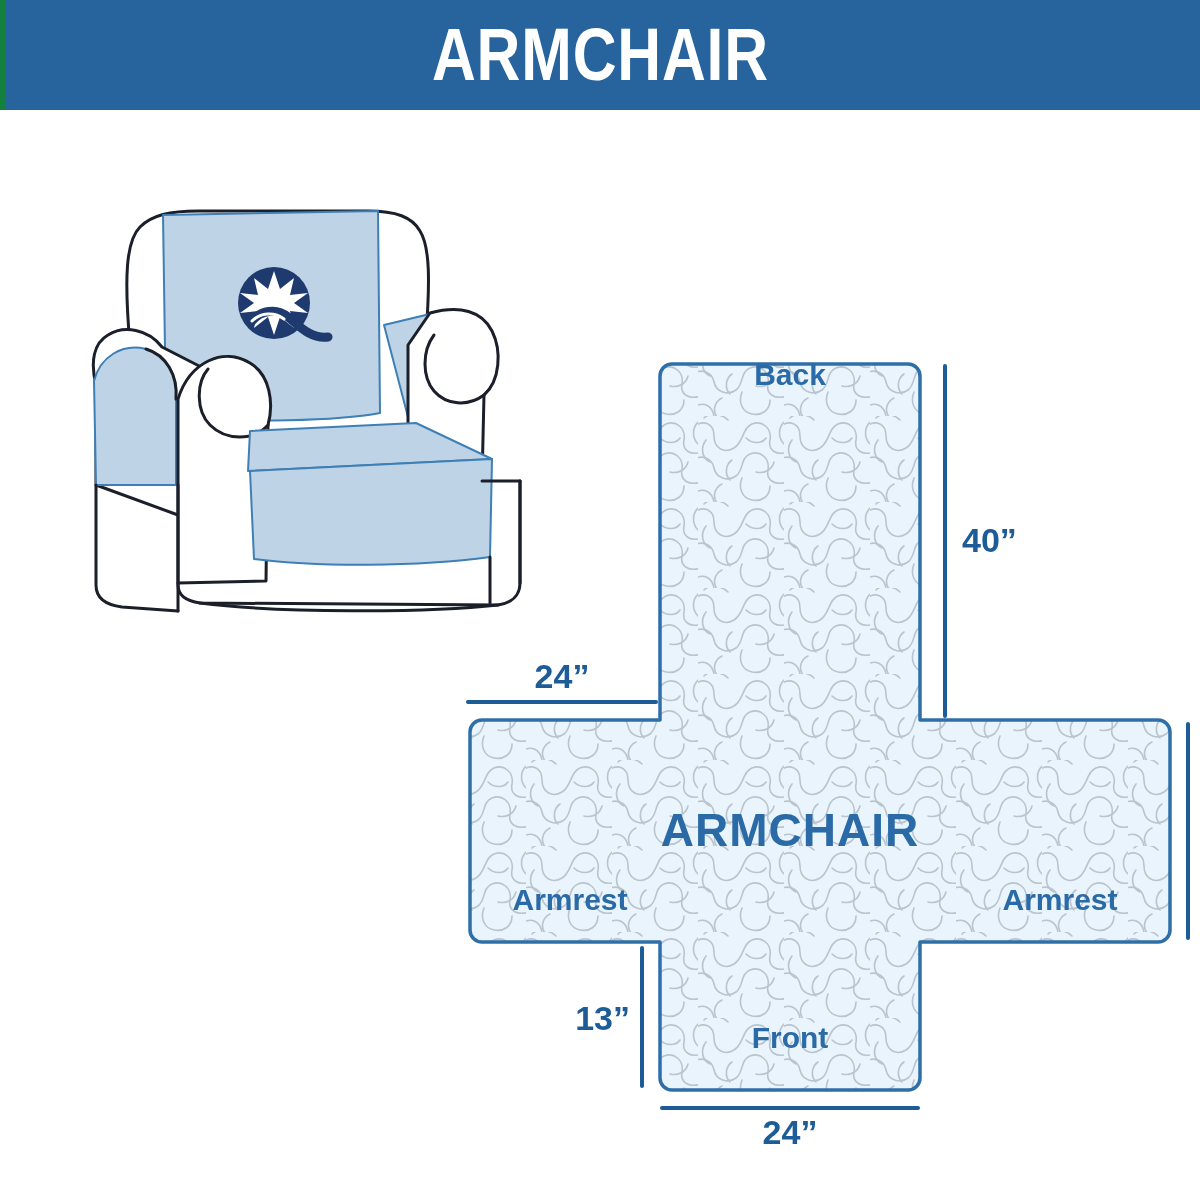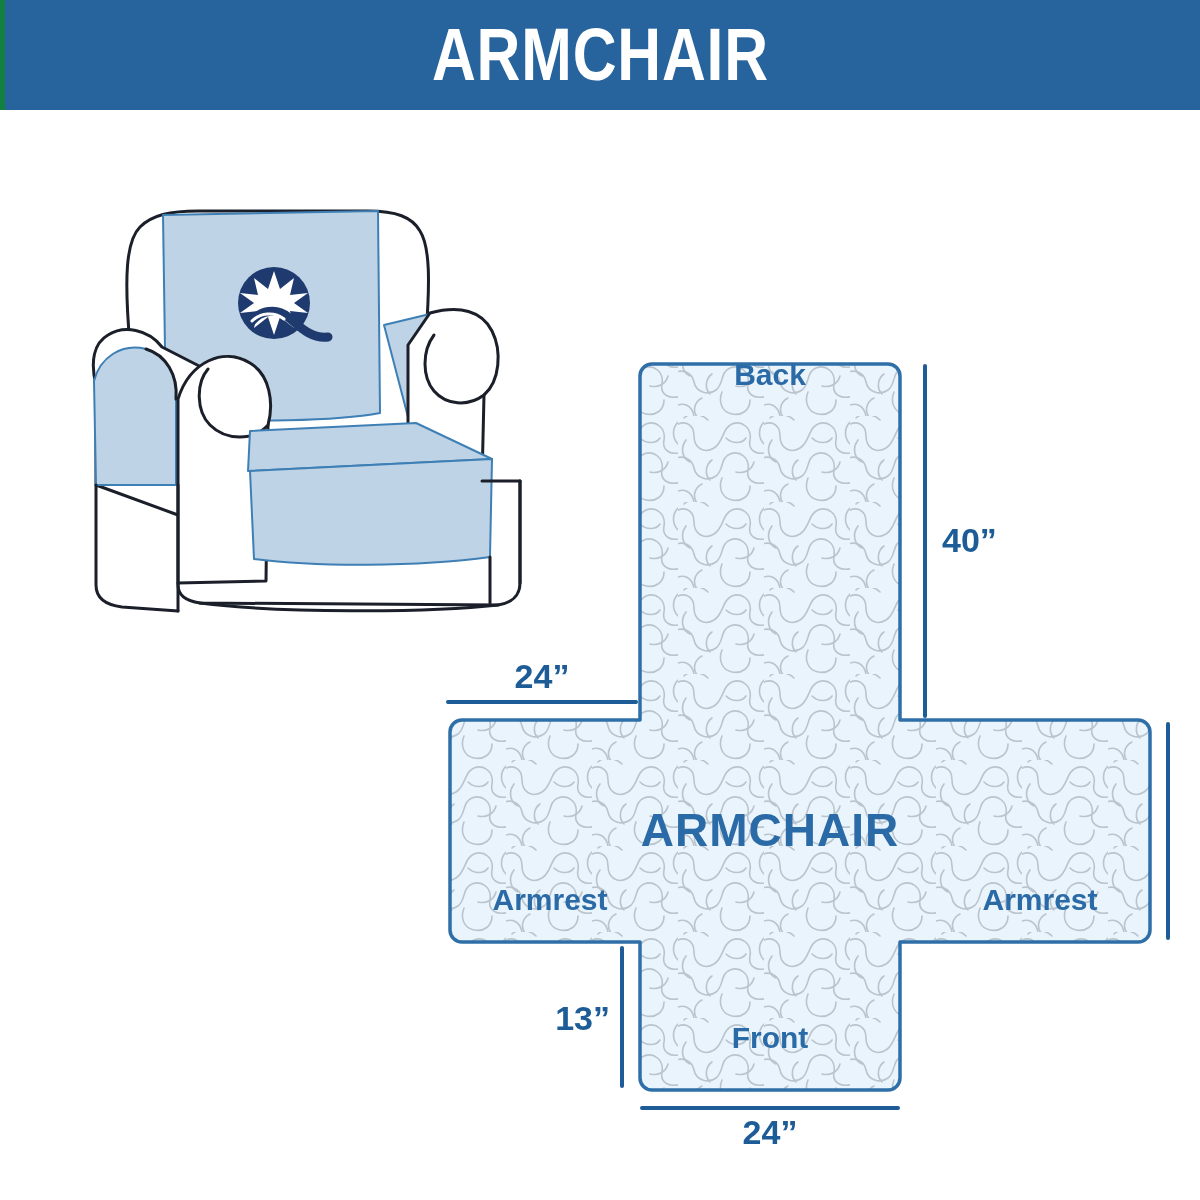--- a/index.html
+++ b/index.html
@@ -63,21 +63,21 @@
     left: 78px;
     top: 185px;
     width: 510px;
     height: 450px;
   }
   #armchair-illustration svg { display: block; width: 100%; height: 100%; }
 
   
   #cover-diagram {
     position: absolute;
-    left: 420px;
+    left: 440px;
     top: 330px;
     width: 760px;
     height: 820px;
   }
   #cover-diagram svg { display: block; width: 100%; height: 100%; }
 
   .panel-label {
     font-family: "Liberation Sans", "DejaVu Sans", sans-serif;
     font-weight: bold;
     fill: #2a6aa6;

